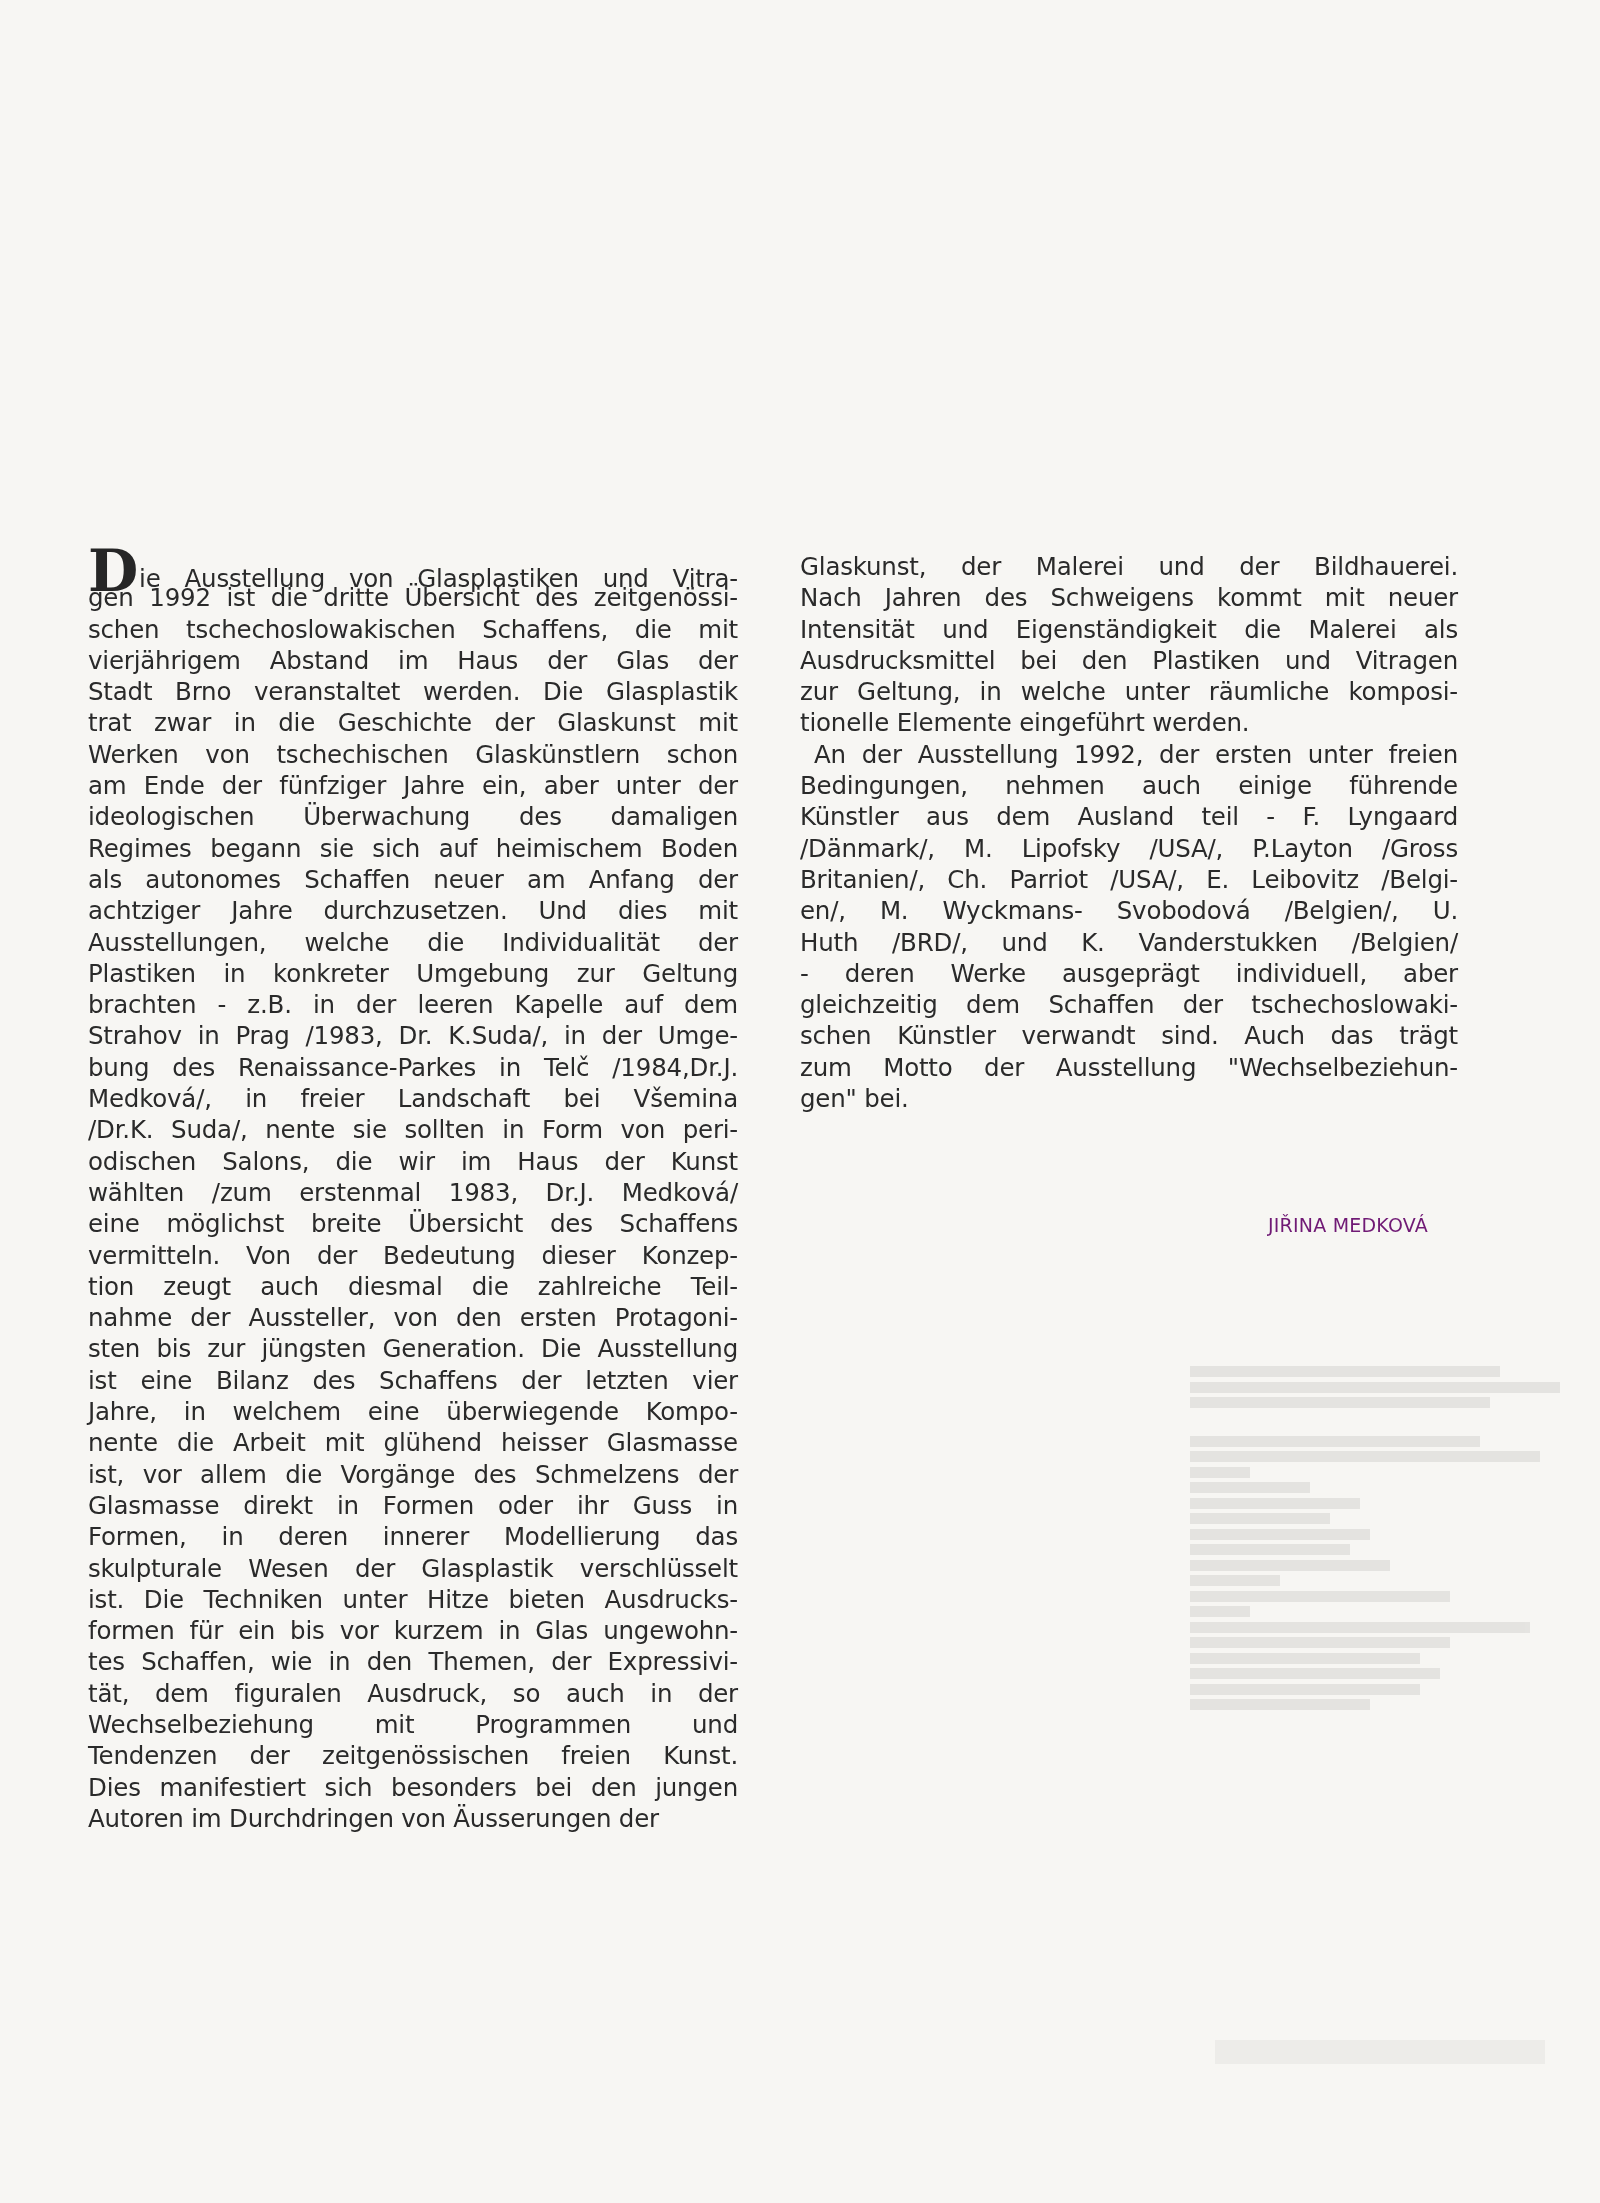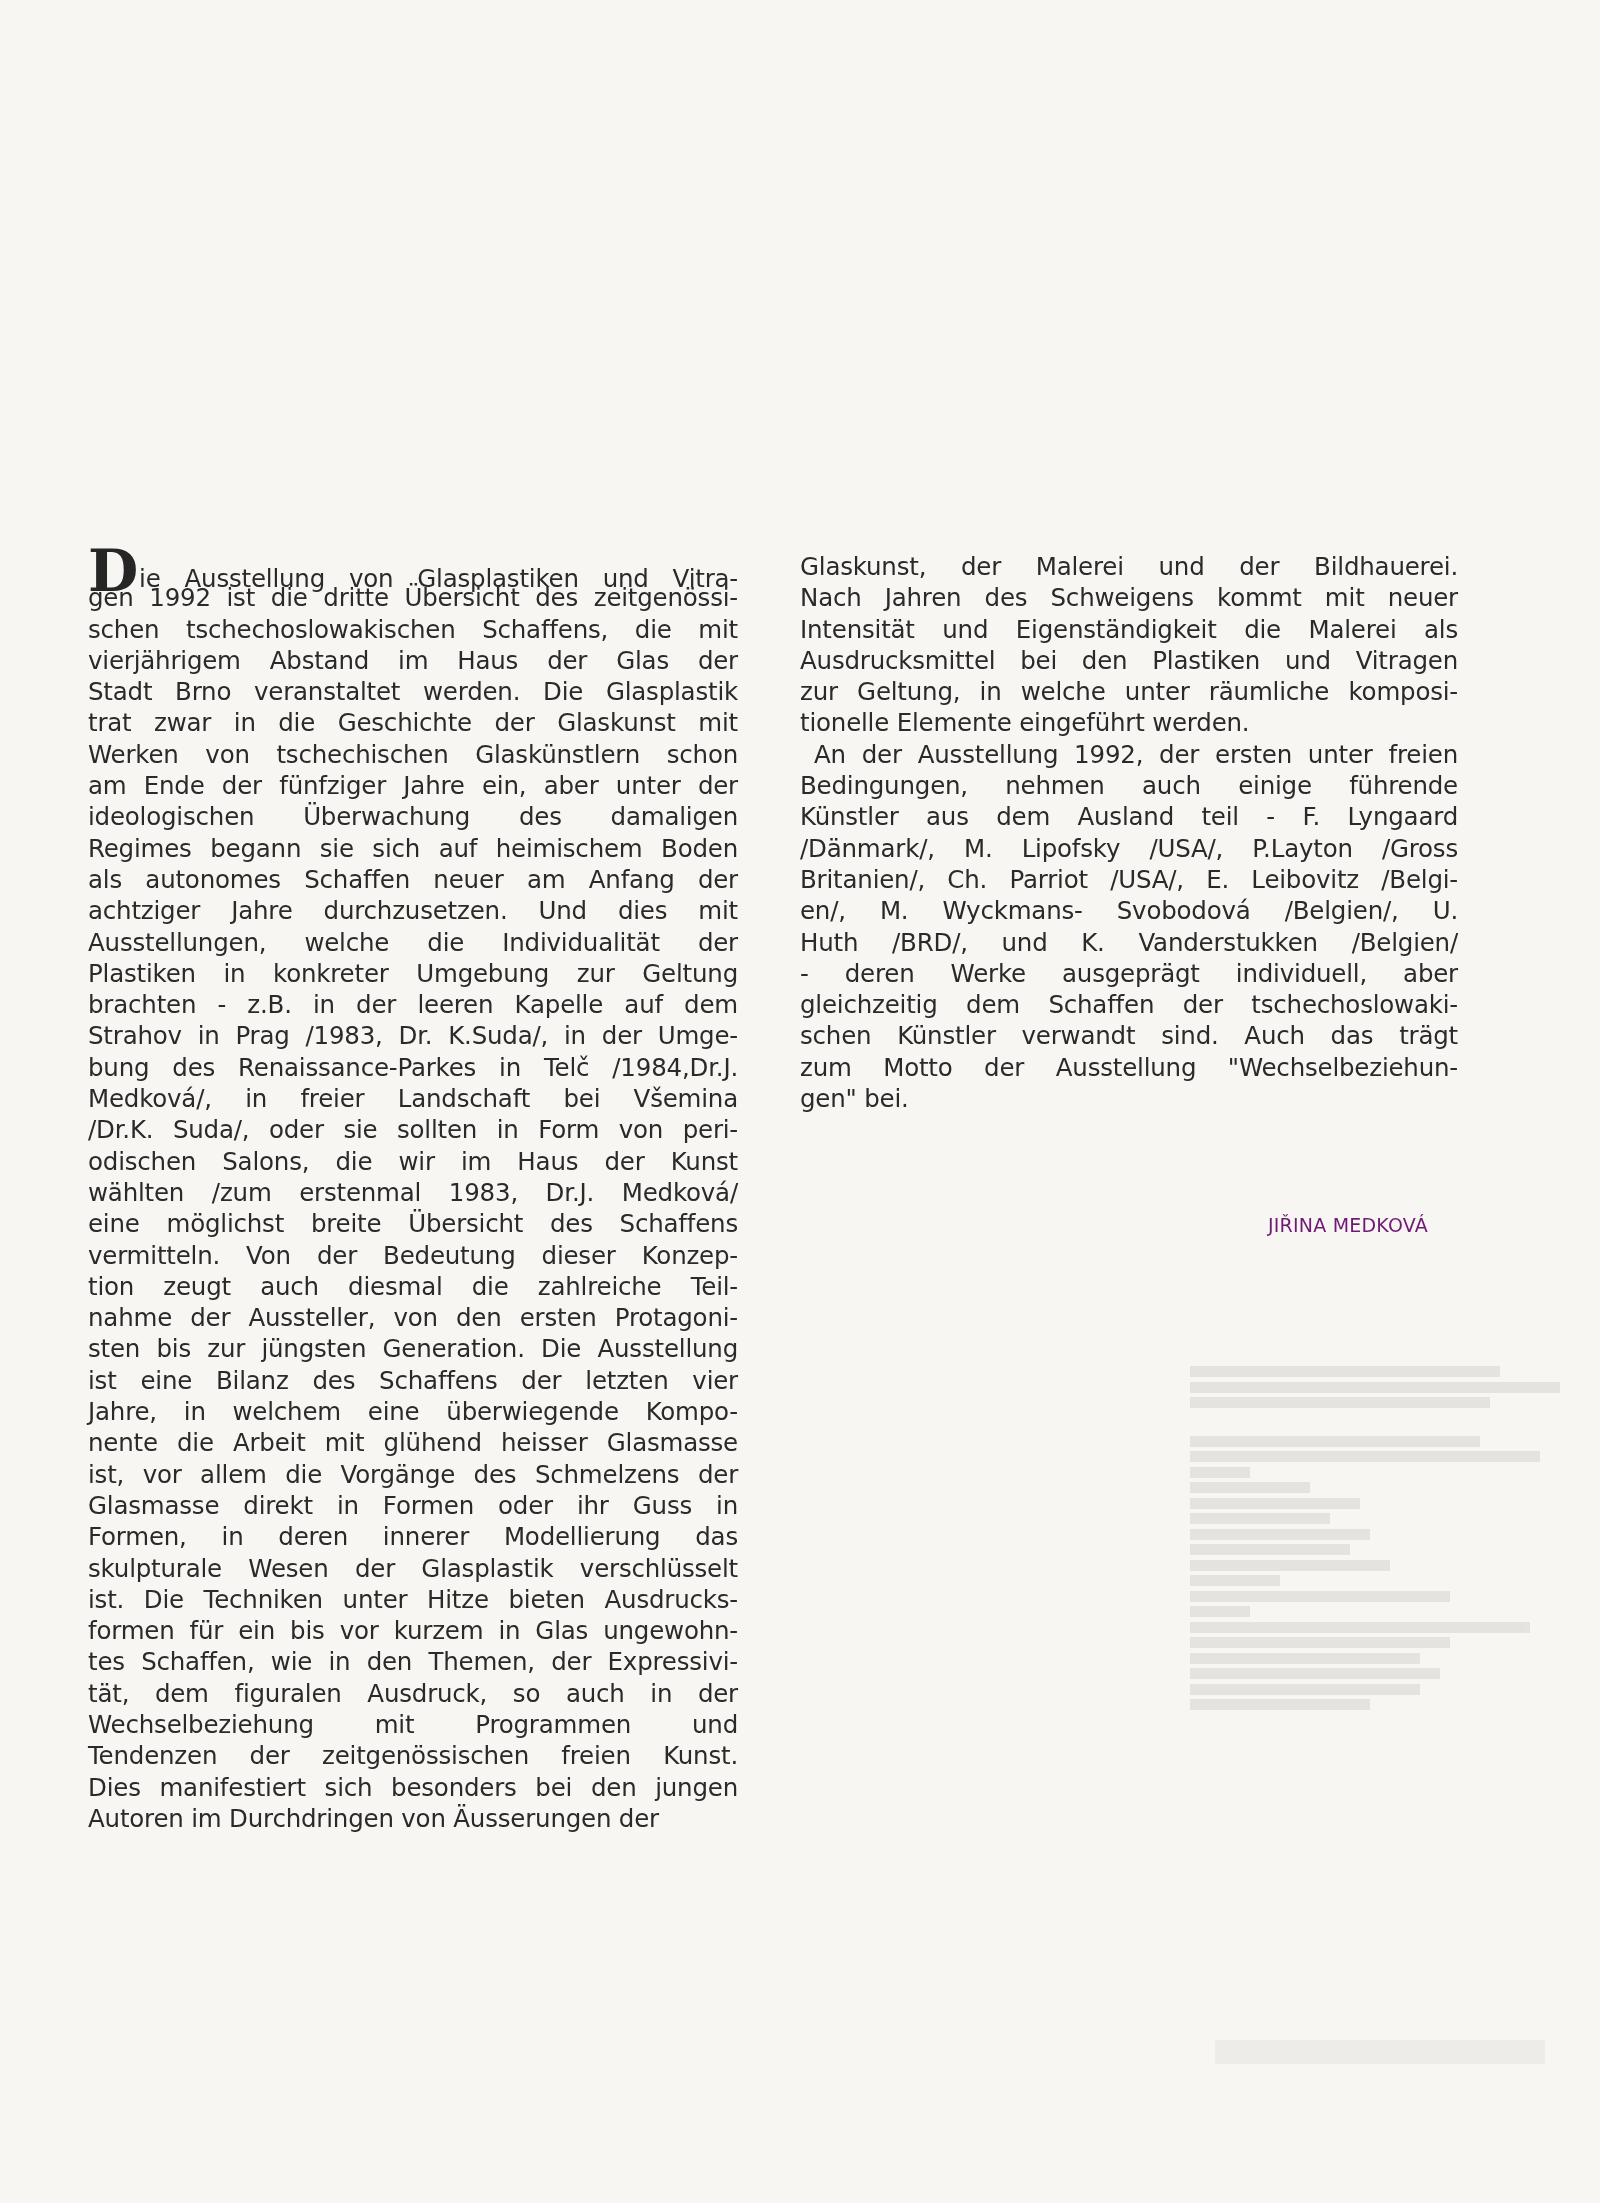--- a/index.html
+++ b/index.html
@@ -106,21 +106,21 @@
       <span class="line">ideologischen Überwachung des damaligen</span>
       <span class="line">Regimes begann sie sich auf heimischem Boden</span>
       <span class="line">als autonomes Schaffen neuer am Anfang der</span>
       <span class="line">achtziger Jahre durchzusetzen. Und dies mit</span>
       <span class="line">Ausstellungen, welche die Individualität der</span>
       <span class="line">Plastiken in konkreter Umgebung zur Geltung</span>
       <span class="line">brachten - z.B. in der leeren Kapelle auf dem</span>
       <span class="line">Strahov in Prag /1983, Dr. K.Suda/, in der Umge-</span>
       <span class="line">bung des Renaissance-Parkes in Telč /1984,Dr.J.</span>
       <span class="line">Medková/, in freier Landschaft bei Všemina</span>
-      <span class="line">/Dr.K. Suda/, oder sie sollten in Form von peri-</span>
+      <span class="line">/Dr.K. Suda/, nente sie sollten in Form von peri-</span>
       <span class="line">odischen Salons, die wir im Haus der Kunst</span>
       <span class="line">wählten /zum erstenmal 1983, Dr.J. Medková/</span>
       <span class="line">eine möglichst breite Übersicht des Schaffens</span>
       <span class="line">vermitteln. Von der Bedeutung dieser Konzep-</span>
       <span class="line">tion zeugt auch diesmal die zahlreiche Teil-</span>
       <span class="line">nahme der Aussteller, von den ersten Protagoni-</span>
       <span class="line">sten bis zur jüngsten Generation. Die Ausstellung</span>
       <span class="line">ist eine Bilanz des Schaffens der letzten vier</span>
       <span class="line">Jahre, in welchem eine überwiegende Kompo-</span>
       <span class="line">nente die Arbeit mit glühend heisser Glasmasse</span>

